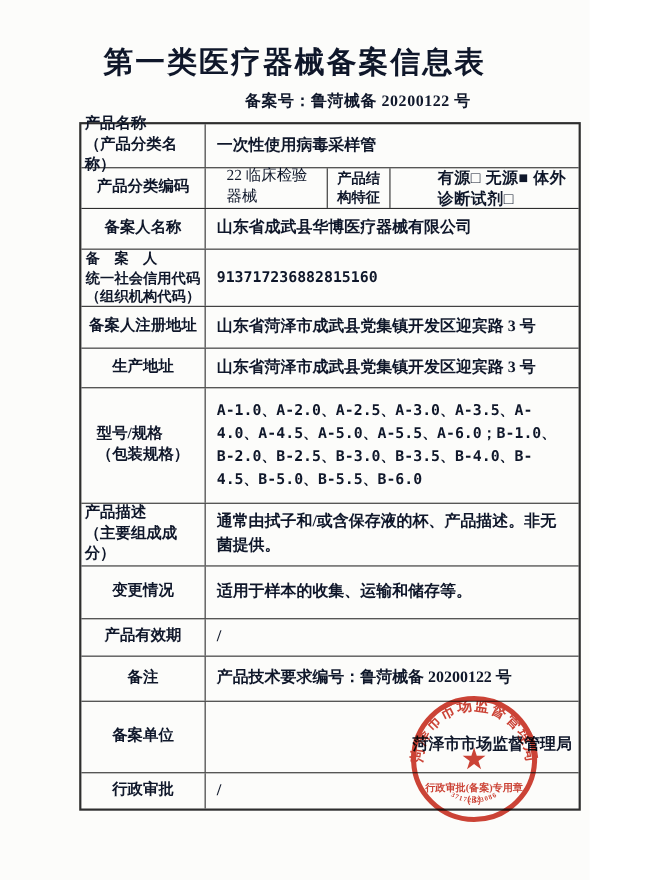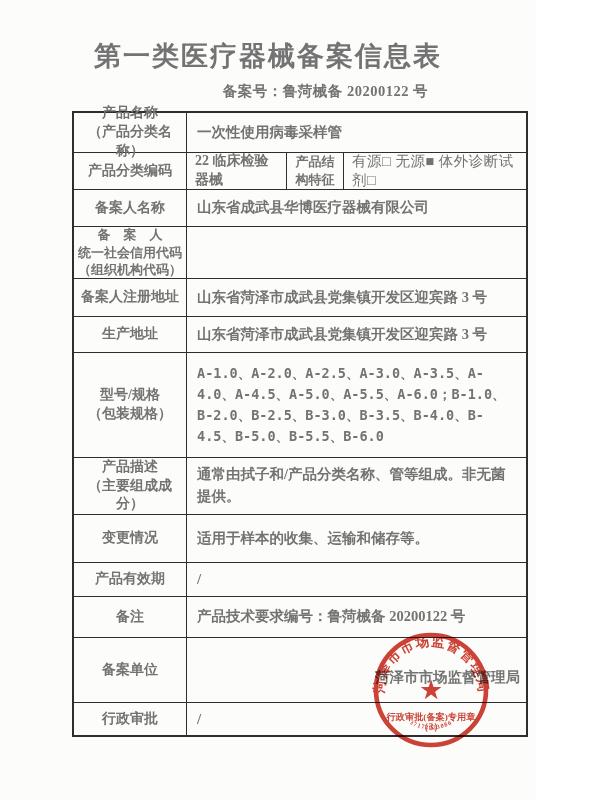--- a/index.html
+++ b/index.html
@@ -1,21 +1,21 @@
 <!DOCTYPE html>
 <html><head>
 <meta charset="utf-8">
 <style>
   html,body{margin:0;padding:0;}
   .page{
     position:relative;
     width:536px;height:800px;
     background:#fcfcfa;
     font-family:"Liberation Serif", serif;
-    color:#737373;
+    color:#0f172a;
     overflow:hidden;
   }
   .doc-title{
     position:absolute;top:38px;left:0;width:100%;
     text-align:center;
     font-size:27px;font-weight:700;letter-spacing:2px;
   }
   .record-no{
     position:absolute;top:82px;right:108px;
     font-size:14.5px;font-weight:700;letter-spacing:.5px;margin-left:16px;
@@ -27,43 +27,42 @@
   }
   .trow{
     display:flex;box-sizing:border-box;
     border-bottom:1.4px solid #2e2e2e;
   }
   .trow:last-child{border-bottom:none;}
   .cell-label{
     width:113px;flex:none;box-sizing:border-box;
     border-right:1.4px solid #2e2e2e;
     display:flex;align-items:center;justify-content:center;
-    text-align:center;
     font-size:14px;font-weight:700;line-height:1.35;
     white-space:pre-line;
     padding:2px 3px;
   }
   .cell-value{
     flex:1;box-sizing:border-box;
     display:flex;align-items:center;
     padding:3px 10px;
     font-size:14.5px;font-weight:700;line-height:1.5;
     white-space:pre-line;
   }
   .mono{font-family:"DejaVu Sans Mono", monospace;font-size:13.5px;line-height:1.55;letter-spacing:0;}
   .sub-cell{
     box-sizing:border-box;border-right:1.4px solid #2e2e2e;
     display:flex;align-items:center;
   }
-  .cell-code{width:100px;flex:none;padding:2px 8px;font-size:14px;font-weight:700;line-height:1.35;}
+  .cell-code{width:100px;flex:none;padding:2px 8px;font-size:14px;font-weight:400;line-height:1.35;margin-left:11px;}
   .cell-feature{
     width:57px;flex:none;justify-content:center;text-align:center;
     font-size:13px;font-weight:700;line-height:1.35;white-space:pre-line;
   }
-  .cell-options{flex:1;border-right:none;padding:2px 8px;font-size:14.5px;font-weight:400;letter-spacing:.5px;}
+  .cell-options{flex:1;border-right:none;padding:2px 8px;font-size:14.5px;font-weight:700;letter-spacing:.5px;margin-left:35px;}
   .filing-cell{position:relative;}
   .filing-block{
     position:absolute;right:6px;top:30px;
     text-align:right;white-space:nowrap;
     font-size:14.5px;font-weight:700;line-height:1.25;
     z-index:2;
   }
   .stamp{
     position:absolute;left:371px;top:629px;width:120px;height:122px;
     z-index:3;
@@ -99,20 +98,21 @@
 
     <div class="trow" style="height:37px">
       <div class="cell-label">备案人名称</div>
       <div class="cell-value">山东省成武县华博医疗器械有限公司</div>
     </div>
 
     <div class="trow" style="height:52px">
       <div class="cell-label" style="font-size:13px">备　案　人
 统一社会信用代码
 （组织机构代码）</div>
+      <div class="cell-value mono">913717236882815160</div>
     </div>
 
     <div class="trow" style="height:38px">
       <div class="cell-label">备案人注册地址</div>
       <div class="cell-value">山东省菏泽市成武县党集镇开发区迎宾路 3 号</div>
     </div>
 
     <div class="trow" style="height:36px">
       <div class="cell-label">生产地址</div>
       <div class="cell-value">山东省菏泽市成武县党集镇开发区迎宾路 3 号</div>
@@ -120,21 +120,21 @@
 
     <div class="trow" style="height:105px">
       <div class="cell-label">型号/规格
 （包装规格）</div>
       <div class="cell-value mono">A-1.0、A-2.0、A-2.5、A-3.0、A-3.5、A-4.0、A-4.5、A-5.0、A-5.5、A-6.0；B-1.0、B-2.0、B-2.5、B-3.0、B-3.5、B-4.0、B-4.5、B-5.0、B-5.5、B-6.0</div>
     </div>
 
     <div class="trow" style="height:57px">
       <div class="cell-label">产品描述
 （主要组成成分）</div>
-      <div class="cell-value">通常由拭子和/产品分类名称、管等组成。非无菌提供。</div>
+      <div class="cell-value">通常由拭子和/或含保存液的杯、产品描述。非无菌提供。</div>
     </div>
 
     <div class="trow" style="height:48px">
       <div class="cell-label">变更情况</div>
       <div class="cell-value">适用于样本的收集、运输和储存等。</div>
     </div>
 
     <div class="trow" style="height:34px">
       <div class="cell-label">产品有效期</div>
       <div class="cell-value slash">/</div>

